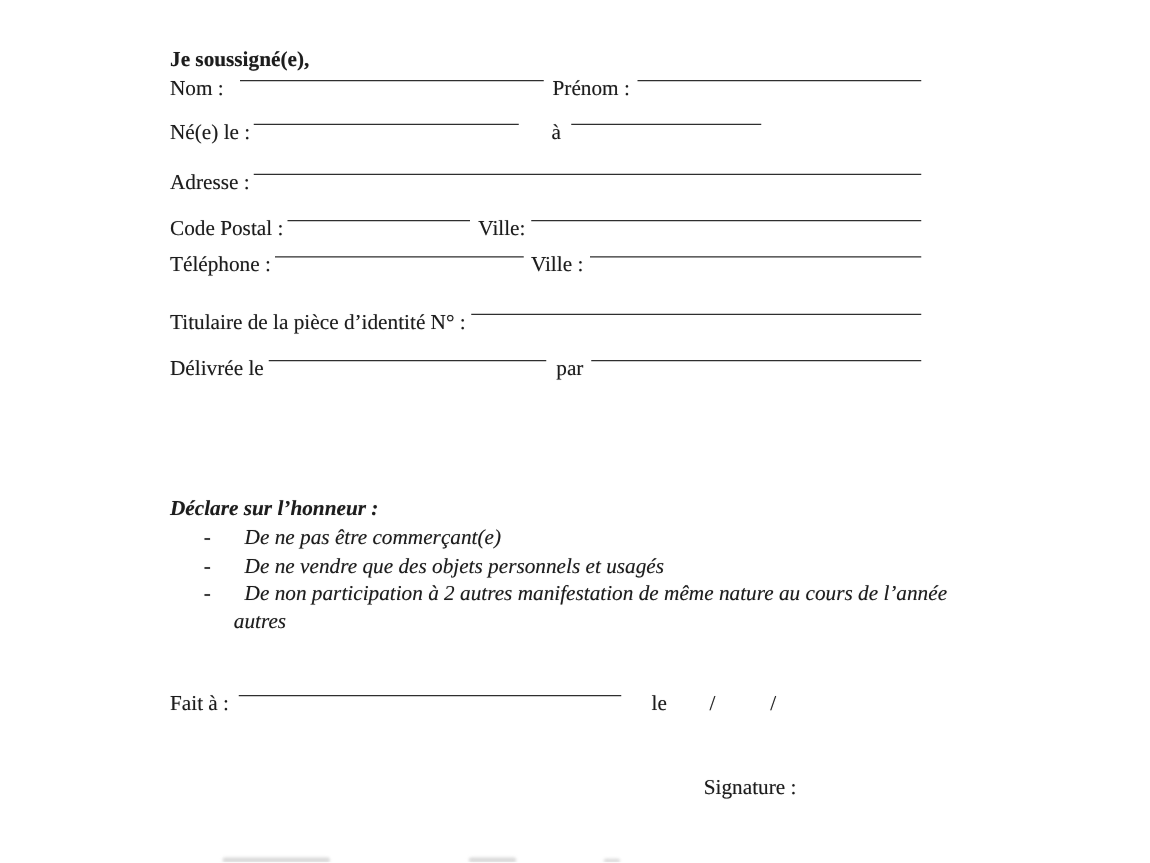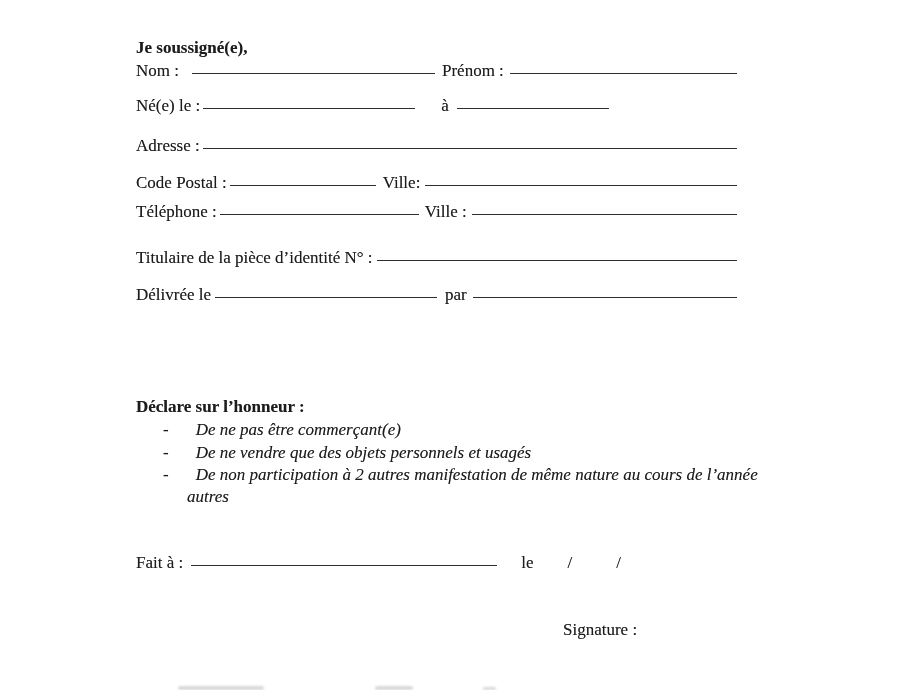--- a/index.html
+++ b/index.html
@@ -8,31 +8,31 @@
     width:920px;height:690px;
     background:#ffffff;
     font-family:"Liberation Serif", serif;
     font-size:17px;
     color:#1c1c1c;
     overflow:hidden;
     text-shadow:0 0 .6px rgba(30,30,30,.45);
   }
   .line{
     position:absolute;left:136px;
-    display:flex;align-items:center;
+    display:flex;align-items:flex-start;
     line-height:19px;white-space:nowrap;
   }
   .fullw{width:601px;}
   .blank{
     height:0;border-bottom:1.5px solid #2e2e2e;
     position:relative;top:3px;display:block;
   }
   .b-flex{flex:1 1 auto;}
   .bold{font-weight:bold;}
-  .bi{font-weight:bold;}
+  .bi{font-weight:bold;font-style:italic;}
   .it{font-style:italic;}
 
   
   #row-intro{top:38px;}
   #row-nom{top:61px;}
   #row-nele{top:96px;}
   #row-adresse{top:136px;}
   #row-cp{top:173px;}
   #row-tel{top:202px;}
   #row-tit{top:248px;}

